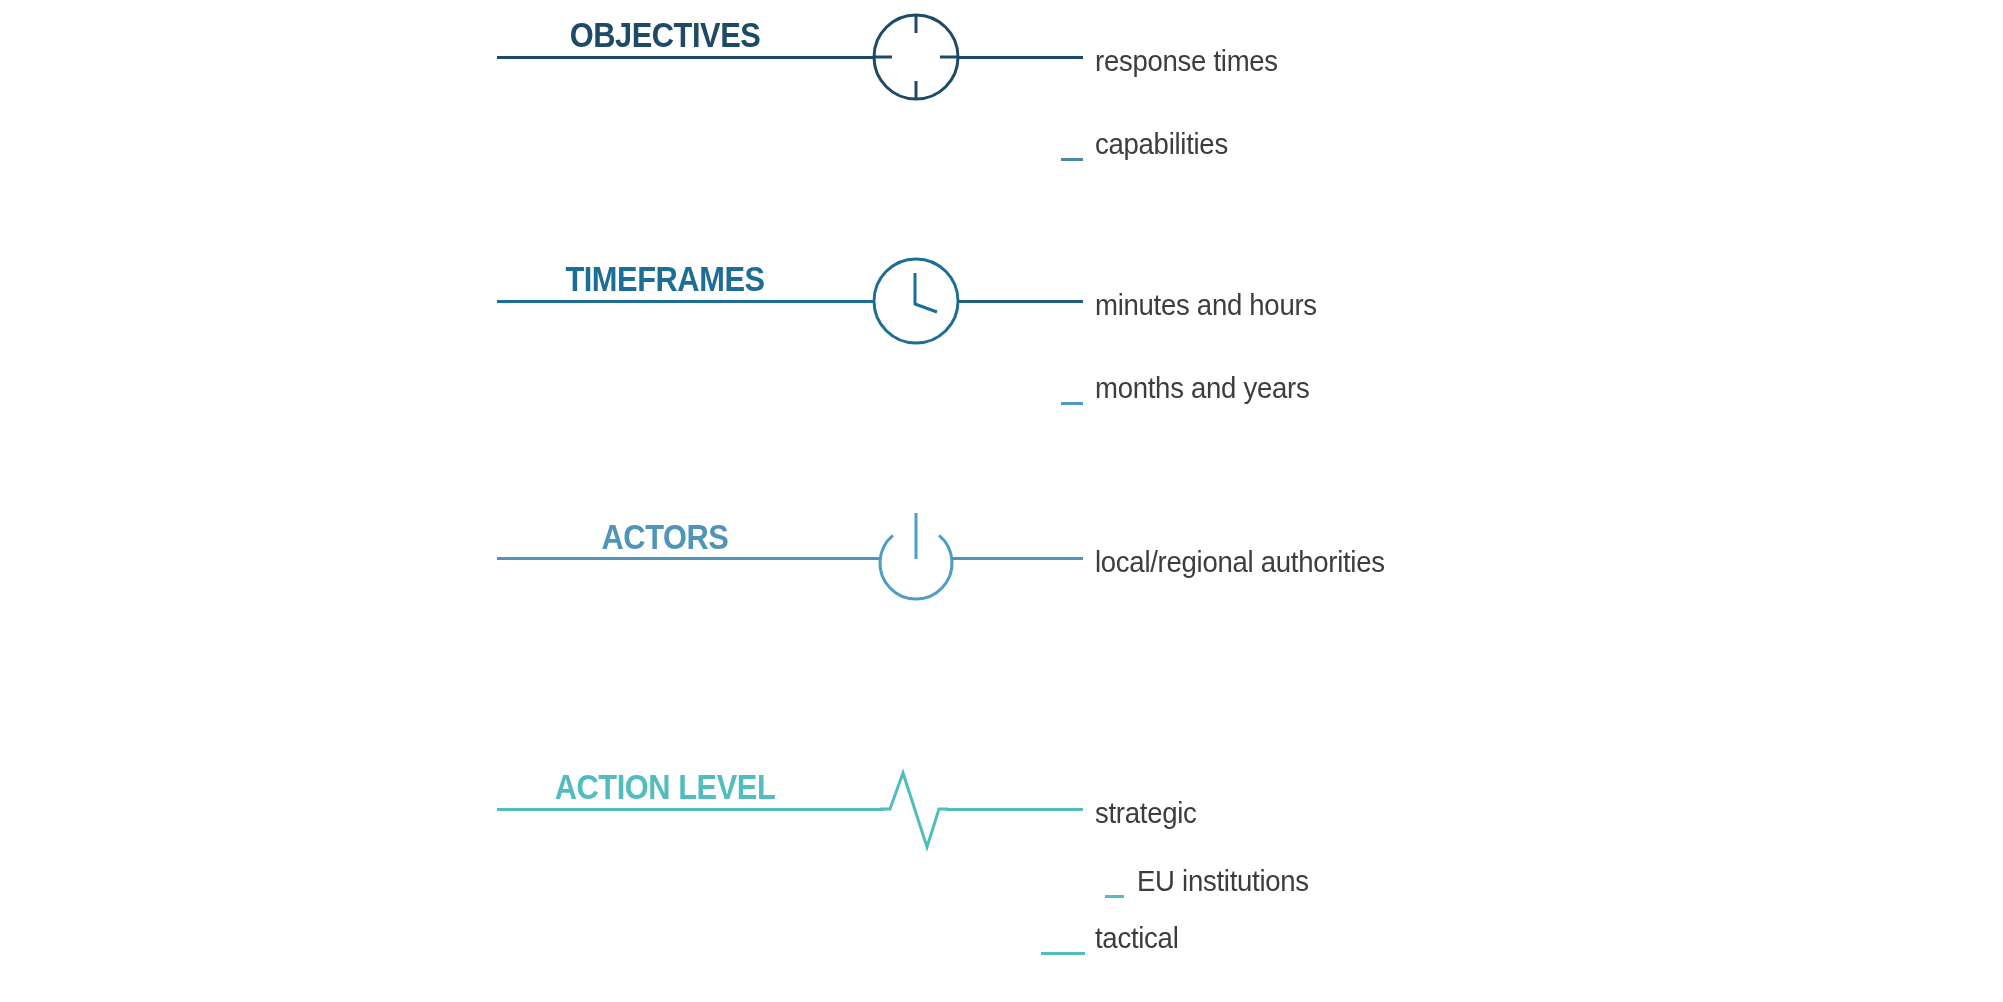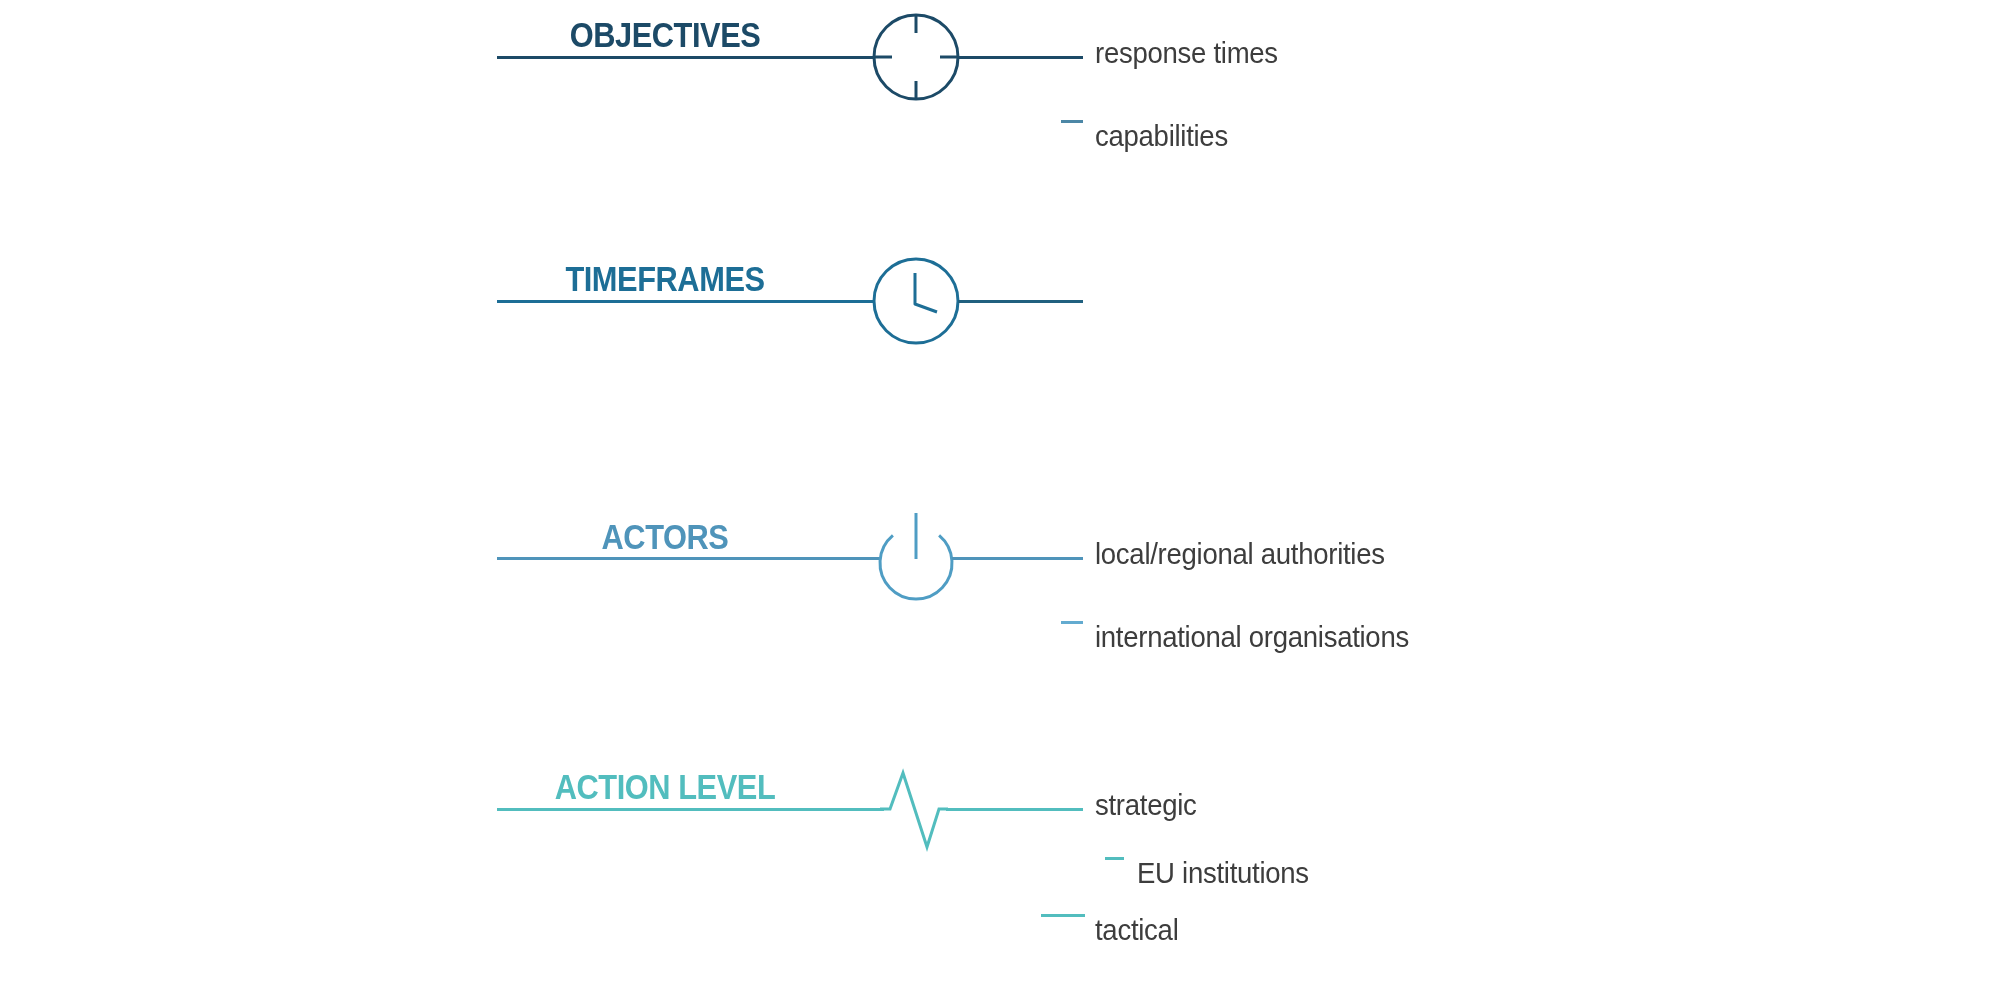--- a/index.html
+++ b/index.html
@@ -18,21 +18,21 @@
     position:absolute;left:497px;width:336px;top:15px;height:40px;
     margin:0;text-align:center;
     font-size:35px;font-weight:bold;line-height:40px;letter-spacing:-0.5px;
     transform:scaleX(0.88);transform-origin:50% 50%;
     white-space:nowrap;
   }
   .icon{position:absolute;top:7px;left:866px;}
   .icon-pulse{position:absolute;top:13px;left:880px;}
   .item{
     position:absolute;height:41px;
-    display:flex;align-items:flex-start;
+    display:flex;align-items:flex-end;
     white-space:nowrap;
   }
   .label{
     font-size:29px;color:#3d3d3d;
     transform:scaleX(0.95);transform-origin:left center;
     letter-spacing:-0.3px;
   }
   .dash{display:inline-block;height:3px;margin-right:10px;flex:0 0 auto;}
   .dash.small{margin-right:12px;}
   .dash.sub{margin-right:13px;}
@@ -63,36 +63,39 @@
   </div>
 
   <div class="section" style="top:244px">
     <div class="rule" style="left: 497px; width: 377px; background-color: rgb(29, 110, 150);"></div>
     <h2 class="title" style="color: rgb(29, 110, 150);">TIMEFRAMES</h2>
     <svg class="icon" width="100" height="100" viewBox="0 0 100 100" fill="none" stroke-width="3" stroke="#1d6e96">
       <circle cx="50" cy="50" r="42"></circle>
       <polyline points="49,22 49,53 71,61" stroke-linejoin="round"></polyline>
     </svg>
     <div class="connector" style="left: 958px; width: 125px; background-color: rgb(32, 96, 127);"></div>
+    <div class="item" style="left:1095px;top:36.5px">
+      <span class="label">minutes and hours</span>
+    </div>
+    <div class="item" style="left:1061px;top:119.5px">
+      <span class="dash small" style="width: 22px; background-color: rgb(79, 157, 196);"></span>
+      <span class="label">months and years</span>
+    </div>
   </div>
 
   <div class="section" style="top:501.5px">
     <div class="rule" style="left: 497px; width: 383px; background-color: rgb(79, 148, 186);"></div>
     <h2 class="title" style="color: rgb(79, 148, 186);">ACTORS</h2>
     <svg class="icon" width="100" height="100" viewBox="0 0 100 100" fill="none" stroke-width="3" stroke="#4f9dc4">
       <path d="M 73.1 26.4 A 36 36 0 1 1 26.9 26.4"></path>
       <line x1="50" y1="4" x2="50" y2="50"></line>
     </svg>
     <div class="connector" style="left: 952px; width: 131px; background-color: rgb(79, 148, 186);"></div>
     <div class="item" style="left:1095px;top:36.5px">
       <span class="label">local/regional authorities</span>
-    </div>
-    <div class="item" style="left:1061px;top:119.5px">
-      <span class="dash small" style="width: 22px; background-color: rgb(99, 171, 208);"></span>
-      <span class="label">international organisations</span>
     </div>
   </div>
 
   <div class="section" style="top:752px">
     <div class="rule" style="left: 497px; width: 387px; background-color: rgb(82, 189, 190);"></div>
     <h2 class="title" style="color: rgb(82, 189, 190);">ACTION LEVEL</h2>
     <svg class="icon-pulse" width="68" height="90" viewBox="0 0 68 90" fill="none" stroke-width="3" stroke="#52bdbe">
       <polyline points="0,44 10,44 23,8 47,82 59,44 68,44" stroke-linejoin="miter"></polyline>
     </svg>
     <div class="connector" style="left: 946px; width: 137px; background-color: rgb(82, 189, 190);"></div>

